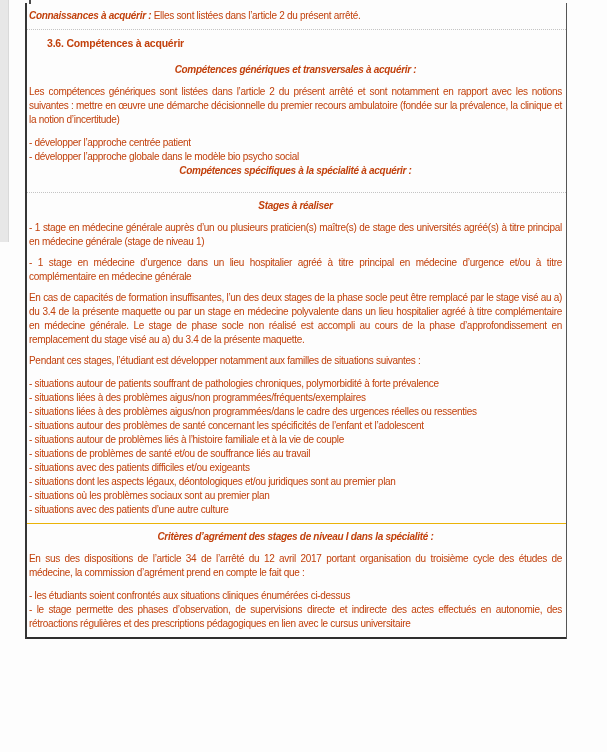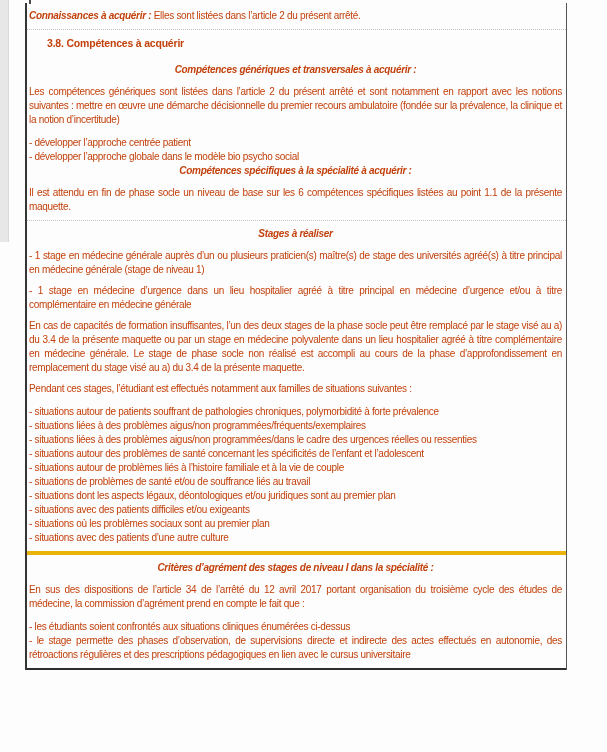--- a/index.html
+++ b/index.html
@@ -58,67 +58,66 @@
   .list { margin-top: 9px; }
   .heading-row {
     font-weight: bold;
     font-size: 10.5px;
     line-height: 13px;
     letter-spacing: -0.2px;
     padding: 7px 0 7px 20px;
   }
   .heading-row.tall { padding-top: 22px; padding-bottom: 16px; }
   .sep-dotted { border-bottom: 1px dotted #c4c4c4; }
-  .sep-solid  { border-bottom: 4px solid #eab308; }
+  .sep-solid  { border-bottom: 1px solid #eab308; }
   .sep-strong { border-bottom: 2px solid #2e2e2e; }
   .mt8 { }
 </style>
 </head>
 <body>
 
 <div class="page">
 
   <div class="scan-strip"></div>
   <div class="top-tick"></div>
 
   <div class="doc">
 
     <section class="box sep-dotted">
       <p><span class="lead">Connaissances à acquérir :</span> <span>Elles sont listées dans l’article 2 du présent arrêté.</span></p>
     </section>
 
-    <div class="heading-row">3.8. Compétences à acquérir</div>
+    <div class="heading-row">3.6. Compétences à acquérir</div>
 
     <section class="box sep-dotted">
       <span class="subhead">Compétences génériques et transversales à acquérir :</span>
       <p>Les compétences génériques sont listées dans l’article 2 du présent arrêté et sont notamment en rapport avec les notions suivantes : mettre en œuvre une démarche décisionnelle du premier recours ambulatoire (fondée sur la prévalence, la clinique et la notion d’incertitude)</p>
       <div class="list">
         <p>- développer l’approche centrée patient</p>
         <p>- développer l’approche globale dans le modèle bio psycho social</p>
       </div>
       <span class="subhead mt8">Compétences spécifiques à la spécialité à acquérir :</span>
-      <p>Il est attendu en fin de phase socle un niveau de base sur les 6 compétences spécifiques listées au point 1.1 de la présente maquette.</p>
     </section>
 
 
     <section class="box sep-solid">
       <span class="subhead">Stages à réaliser</span>
       <p>- 1 stage en médecine générale auprès d’un ou plusieurs praticien(s) maître(s) de stage des universités agréé(s) à titre principal en médecine générale (stage de niveau 1)</p>
       <p>- 1 stage en médecine d’urgence dans un lieu hospitalier agréé à titre principal en médecine d’urgence et/ou à titre complémentaire en médecine générale</p>
       <p>En cas de capacités de formation insuffisantes, l’un des deux stages de la phase socle peut être remplacé par le stage visé au a) du 3.4 de la présente maquette ou par un stage en médecine polyvalente dans un lieu hospitalier agréé à titre complémentaire en médecine générale. Le stage de phase socle non réalisé est accompli au cours de la phase d’approfondissement en remplacement du stage visé au a) du 3.4 de la présente maquette.</p>
-      <p>Pendant ces stages, l’étudiant est  effectués notamment  aux familles de situations suivantes :</p>
+      <p>Pendant ces stages, l’étudiant est  développer notamment  aux familles de situations suivantes :</p>
       <div class="list">
         <p>- situations autour de patients souffrant de pathologies chroniques, polymorbidité à forte prévalence</p>
         <p>- situations liées à des problèmes aigus/non programmées/fréquents/exemplaires</p>
         <p>- situations liées à des problèmes aigus/non programmées/dans le cadre des urgences réelles ou ressenties</p>
         <p>- situations autour des problèmes de santé concernant les spécificités de l’enfant et l’adolescent</p>
         <p>- situations autour de problèmes liés à l’histoire familiale et à la vie de couple</p>
         <p>- situations de problèmes de santé et/ou de souffrance liés au travail</p>
+        <p>- situations avec des patients difficiles et/ou exigeants</p>
         <p>- situations dont les aspects légaux, déontologiques et/ou juridiques sont au premier plan</p>
-        <p>- situations avec des patients difficiles et/ou exigeants</p>
         <p>- situations où les problèmes sociaux sont au premier plan</p>
         <p>- situations avec des patients d’une autre culture</p>
       </div>
     </section>
 
     <section class="box sep-strong">
       <span class="subhead">Critères d’agrément des stages de niveau I dans la spécialité :</span>
       <p>En sus des dispositions de l’article 34 de l’arrêté du 12 avril 2017 portant organisation du troisième cycle des études de médecine, la commission d’agrément prend en compte le fait que :</p>
       <div class="list">
         <p>- les étudiants soient confrontés aux situations cliniques énumérées ci-dessus</p>

